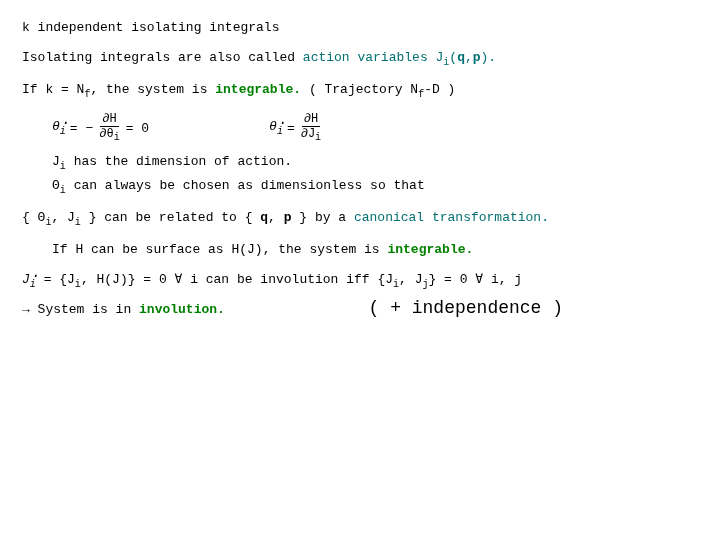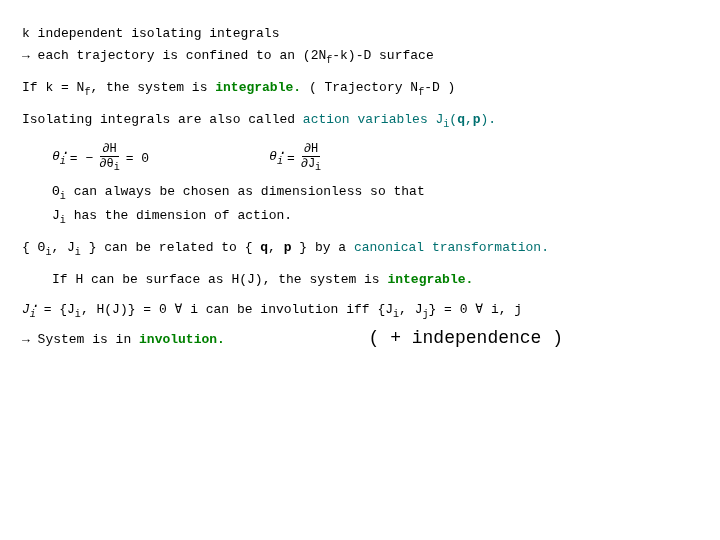--- a/index.html
+++ b/index.html
@@ -8,21 +8,21 @@
       height: 540px;
       background: #ffffff;
       font-family: 'Courier New', Courier, monospace;
       font-size: 13px;
       color: #000000;
       overflow: hidden;
     }
     .page {
       width: 595px;
       height: 540px;
-      padding: 24px 22px 10px 22px;
+      padding: 18px 22px 10px 22px;
       position: relative;
     }
     .line {
       margin-bottom: 2px;
       line-height: 1.55;
       white-space: nowrap;
     }
     .block {
       margin-bottom: 10px;
     }
@@ -75,34 +75,31 @@
   </style>
 </head>
 <body>
 
 <div class="page">
 
   <div class="block">
     <div class="line">
       <span>k independent isolating integrals</span>
     </div>
+  </div>
+
+  <div class="block">
     <div class="line">
-      <span>→ each trajectory is confined to an (2N<span class="subscript">f</span>-k)-D surface</span>
+      <span>Isolating integrals are also called </span><span class="highlight-teal">action variables J<span class="subscript">i</span>(<strong>q</strong>,<strong>p</strong>).</span>
     </div>
   </div>
 
   <div class="block">
     <div class="line">
       <span>If k = N<span class="subscript">f</span>, the system is </span><span class="highlight-green">integrable.</span><span>   ( Trajectory N<span class="subscript">f</span>-D )</span>
-    </div>
-  </div>
-
-  <div class="block">
-    <div class="line">
-      <span>Isolating integrals are also called </span><span class="highlight-teal">action variables J<span class="subscript">i</span>(<strong>q</strong>,<strong>p</strong>).</span>
     </div>
   </div>
 
 
   <div class="formula-row">
 
     <div class="formula-block">
       <span class="formula-eq">
         <span style="position:relative; display:inline-block; font-style:italic;">
           <span>θ</span><span style="position:absolute; top:-4px; right:-4px; font-size:14px;">·</span><span class="subscript">i</span>
@@ -125,24 +122,24 @@
         <span class="frac">
           <span class="frac-num">∂H</span>
           <span class="frac-den">∂J<span class="subscript">i</span></span>
         </span>
       </span>
     </div>
   </div>
 
   <div class="block" style="margin-left: 30px; margin-bottom: 10px;">
     <div class="line">
-      <span>Θ<span class="subscript">i</span> can always be chosen as dimensionless so that</span>
+      <span>J<span class="subscript">i</span> has the dimension of action.</span>
     </div>
     <div class="line">
-      <span>J<span class="subscript">i</span> has the dimension of action.</span>
+      <span>Θ<span class="subscript">i</span> can always be chosen as dimensionless so that</span>
     </div>
   </div>
 
   <div class="block">
     <div class="line">
       <span>{ Θ<span class="subscript">i</span>, J<span class="subscript">i</span> } can be related to { <strong>q</strong>, <strong>p</strong> } by a </span><span class="highlight-teal">canonical transformation.</span>
     </div>
   </div>
 
   <div class="block" style="margin-left: 30px;">

